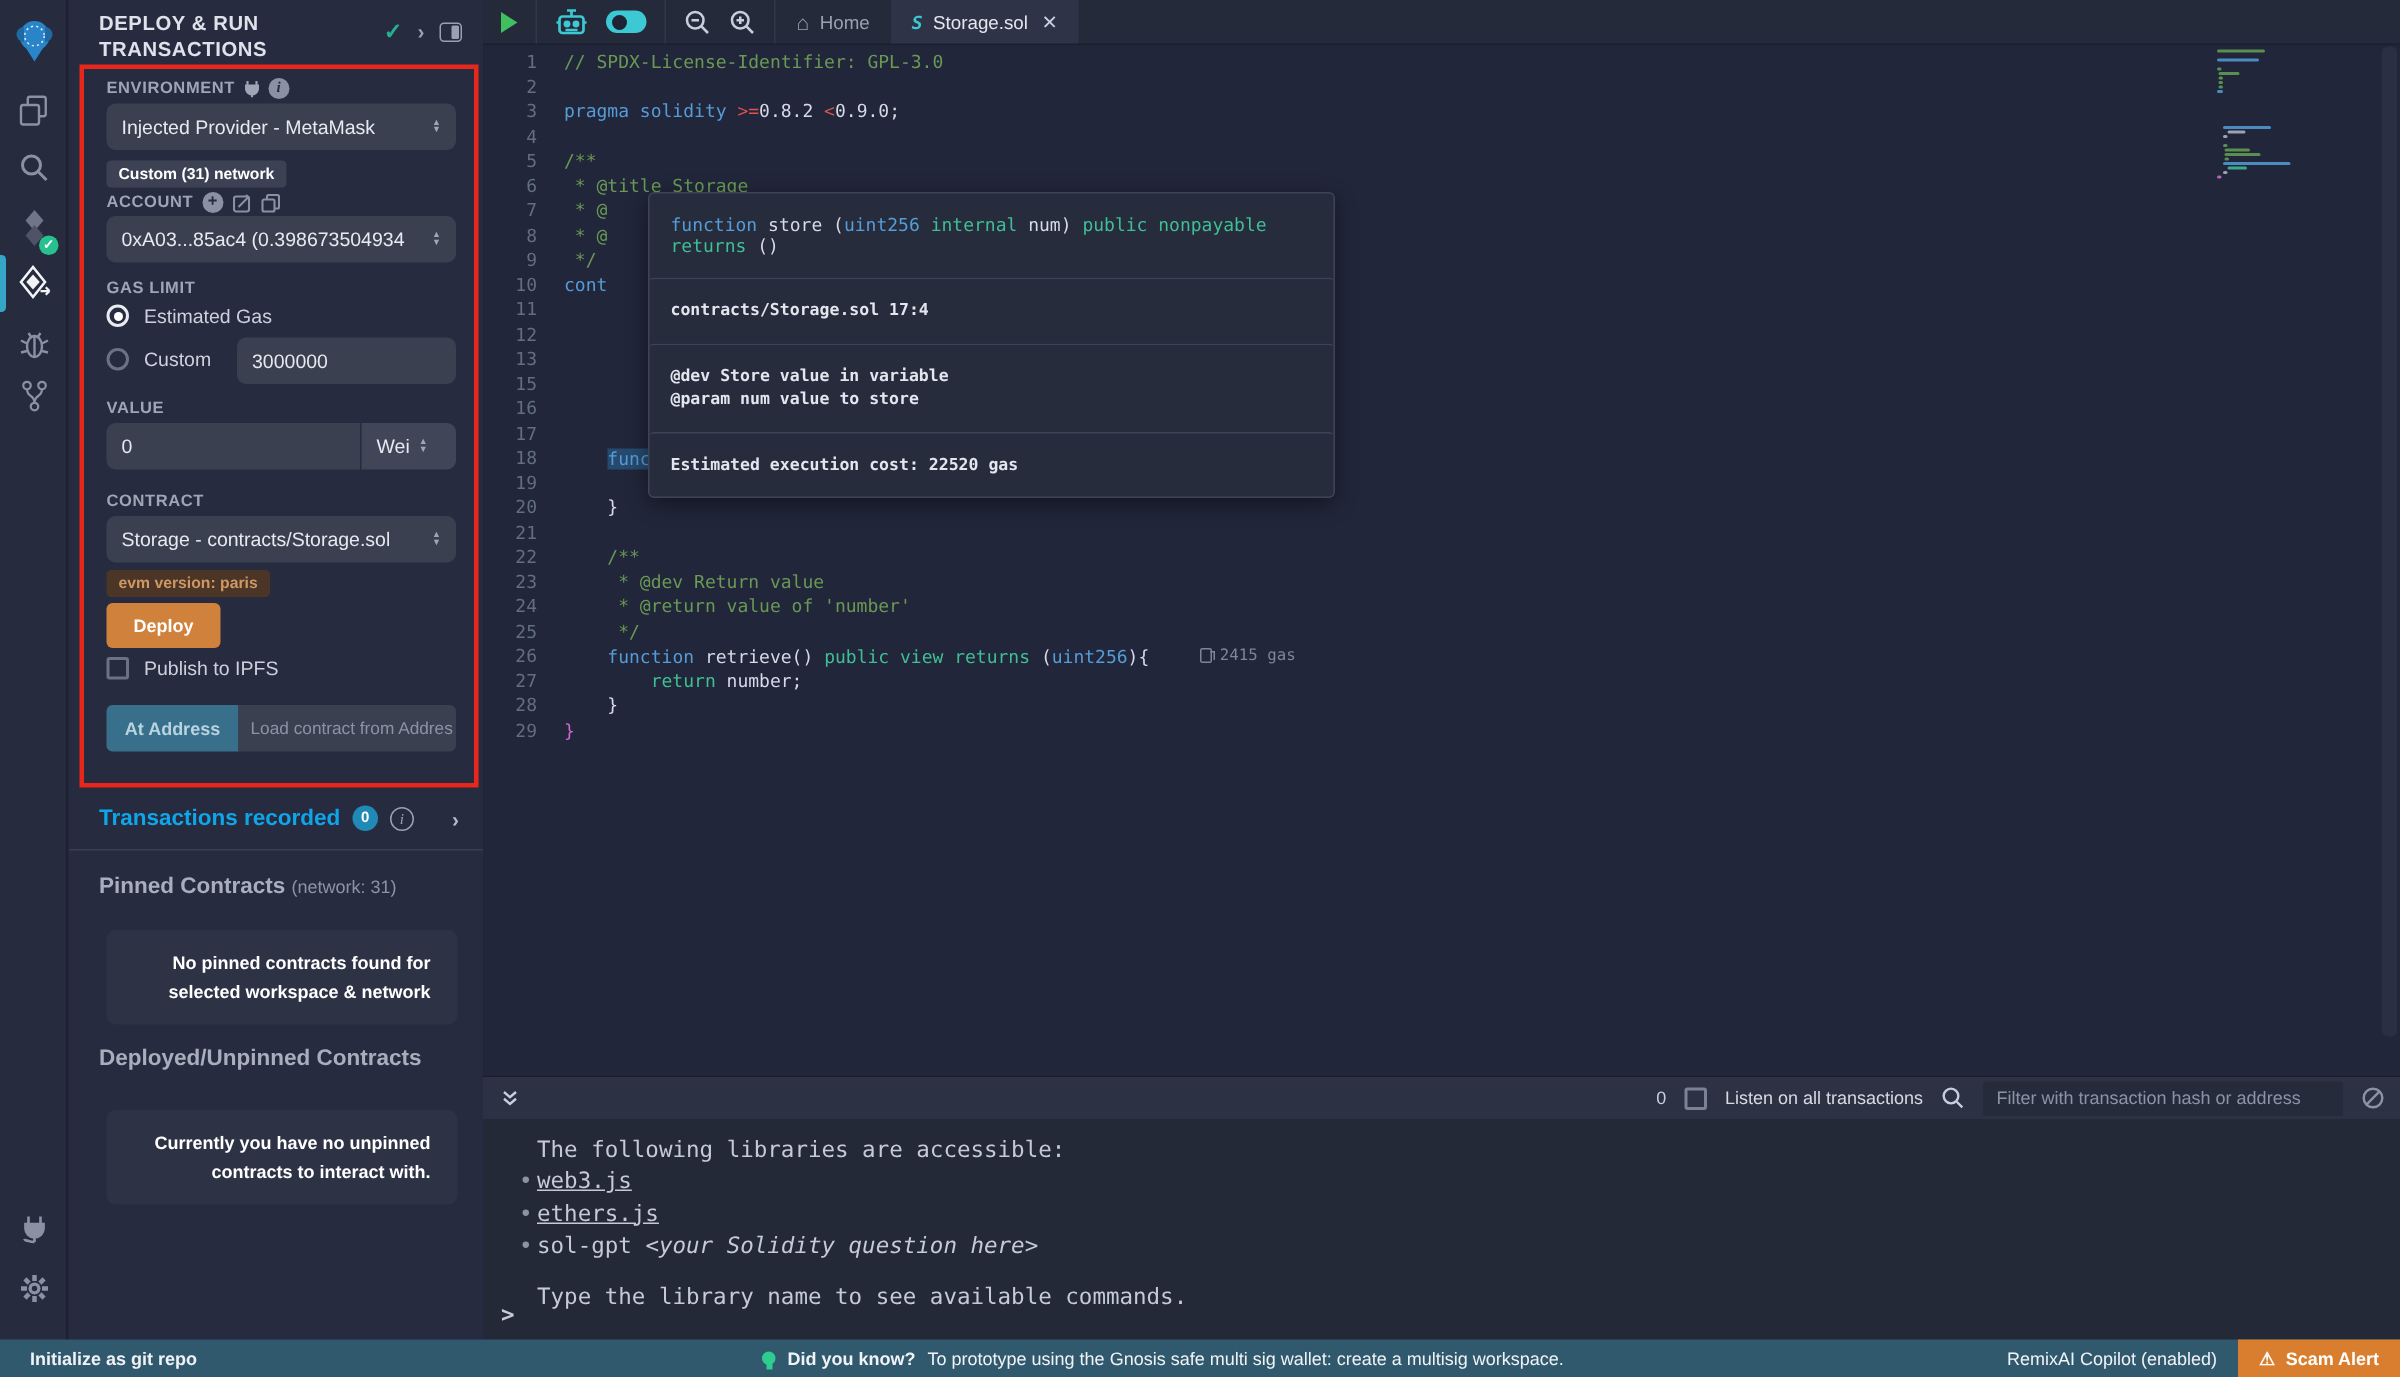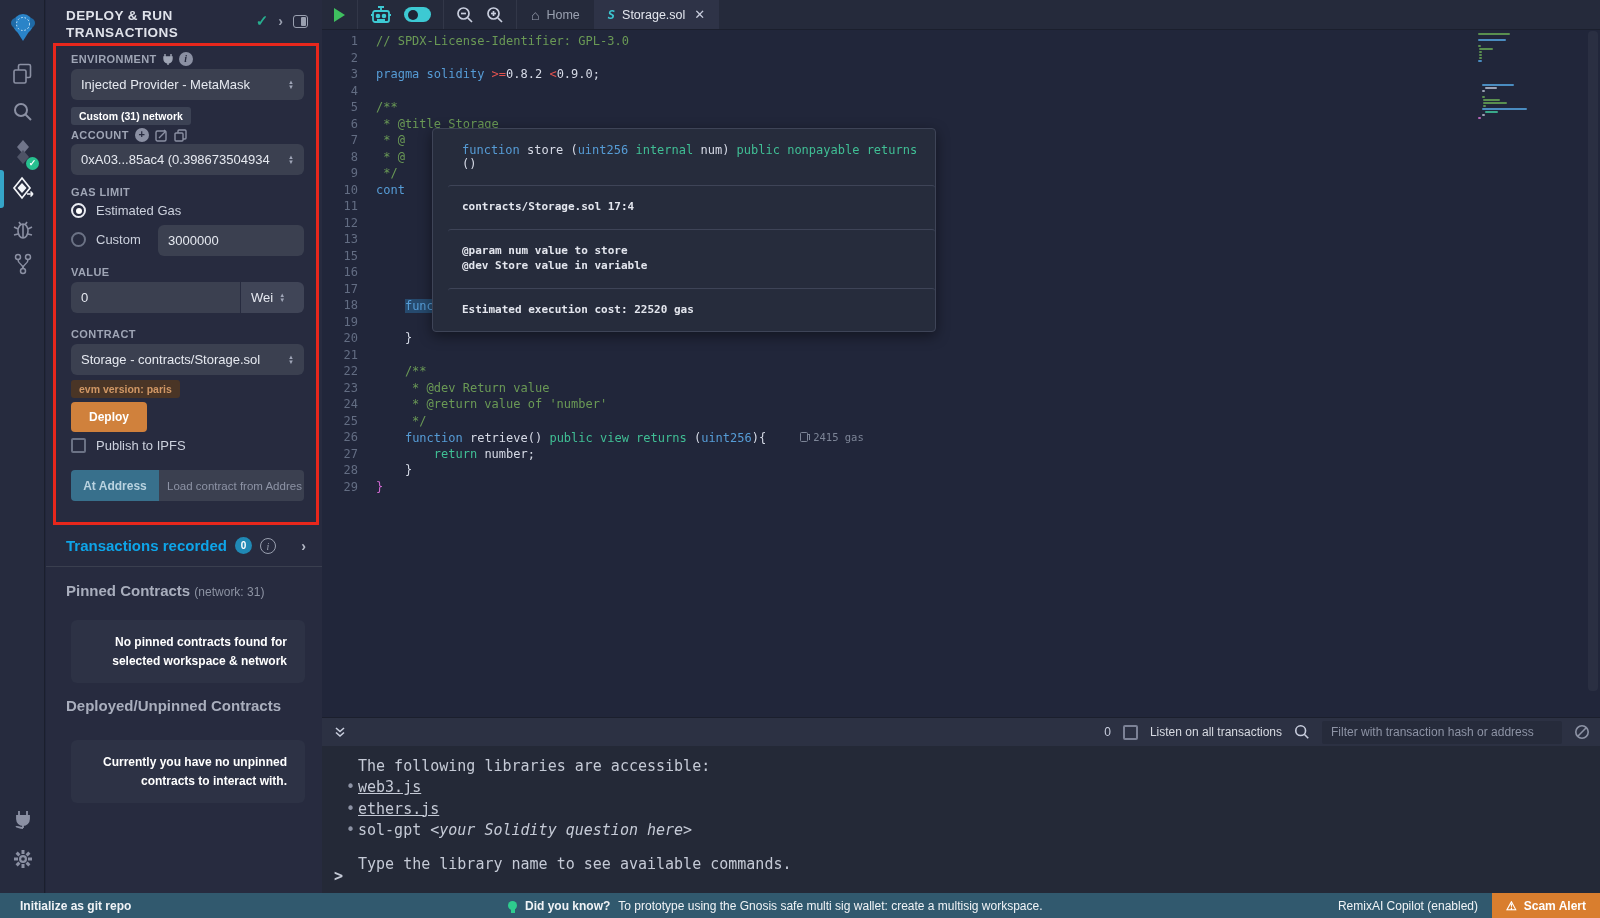--- a/index.html
+++ b/index.html
@@ -96,23 +96,23 @@
   .sel{background:#264a6e}
   .gas-hint { color:#7d8597; font-size:10.5px; margin-left:34px; display:inline-flex; align-items:center; gap:5px; }
   .fuel-icon { width:8px; height:10px; border:1.2px solid #7d8597; border-radius:1.5px; display:inline-block; position:relative; }
   .fuel-icon::after { content:""; position:absolute; right:-3px; top:1px; width:2px; height:5px; border-right:1.2px solid #7d8597; border-top:1.2px solid #7d8597; }
 
   .minimap { position:absolute; left:1156px; top:2px; width:64px; }
   .minimap div { height:2px; margin-bottom:1px; border-radius:1px; }
   .v-scrollbar { position:absolute; right:2px; top:0; width:10px; height:660px; background:rgba(255,255,255,.045); border-radius:4px; }
 
   
-  .tooltip { position:absolute; left:110px; top:97px; width:504px; background:#262c3c;
+  .tooltip { position:absolute; left:110px; top:97px; width:458px; background:#262c3c;
     border:1px solid #3e4457; border-radius:4px; box-shadow:0 4px 14px rgba(0,0,0,.45);
-    font-family:"DejaVu Sans Mono",monospace; z-index:8;padding-left:15px; }
+    font-family:"DejaVu Sans Mono",monospace; z-index:8; }
   .tt-sec { padding:14px 14px; border-top:1px solid #3e4457; border-radius:3px; }
   .tt-sec:first-child { border-top:none; }
   .tt-sig { font-size:12px; }
   .tt-meta { font-size:11px; font-weight:bold; color:#e3e6ee; line-height:1.35; }
 
   
   .term-header { position:absolute; left:0; top:717px; width:1278px; height:29px; background:#2c3143;
     border-top:1px solid #1b1f2d; display:flex; align-items:center; }
   .term-collapse { margin-left:12px; color:#c9cede; }
   .term-right { margin-left:auto; display:flex; align-items:center; gap:12px; padding-right:10px; }
@@ -439,22 +439,22 @@
           <div style="margin-left: 7.2px; width: 12.6px; background: rgb(58, 169, 138);"></div>
           <div style="margin-left: 3.6px; width: 3px; background: rgb(154, 162, 181);"></div>
           <div style="margin-left: 0px; width: 3px; background: rgb(181, 101, 181);"></div>
         </div>
       <div class="v-scrollbar"></div>
 
       <div class="tooltip">
         <div class="tt-sec tt-sig" id="tt-sig"><span class="c-kw">function </span><span class="c-txt">store </span><span class="c-txt">(</span><span class="c-kw">uint256</span><span class="c-txt"> </span><span class="c-kw2">internal</span><span class="c-txt"> num</span><span class="c-txt">) </span><span class="c-kw2">public nonpayable returns</span><span class="c-txt"> ()</span></div>
         <div class="tt-sec tt-meta">contracts/Storage.sol 17:4</div>
         <div class="tt-sec tt-meta">
+          <div>@dev Store value in variable</div>
           <div>@param num value to store</div>
-          <div>@dev Store value in variable</div>
         </div>
         <div class="tt-sec tt-meta">Estimated execution cost: 22520 gas</div>
       </div>
     </div>
 
     <div class="term-header">
       <span class="term-collapse">
         <svg width="12" height="12" viewBox="0 0 12 12" fill="none" stroke="#c9cede" stroke-width="1.6">
           <path d="M2 2 L6 5.5 L10 2"></path>
             <path d="M2 6.5 L6 10 L10 6.5"></path>

